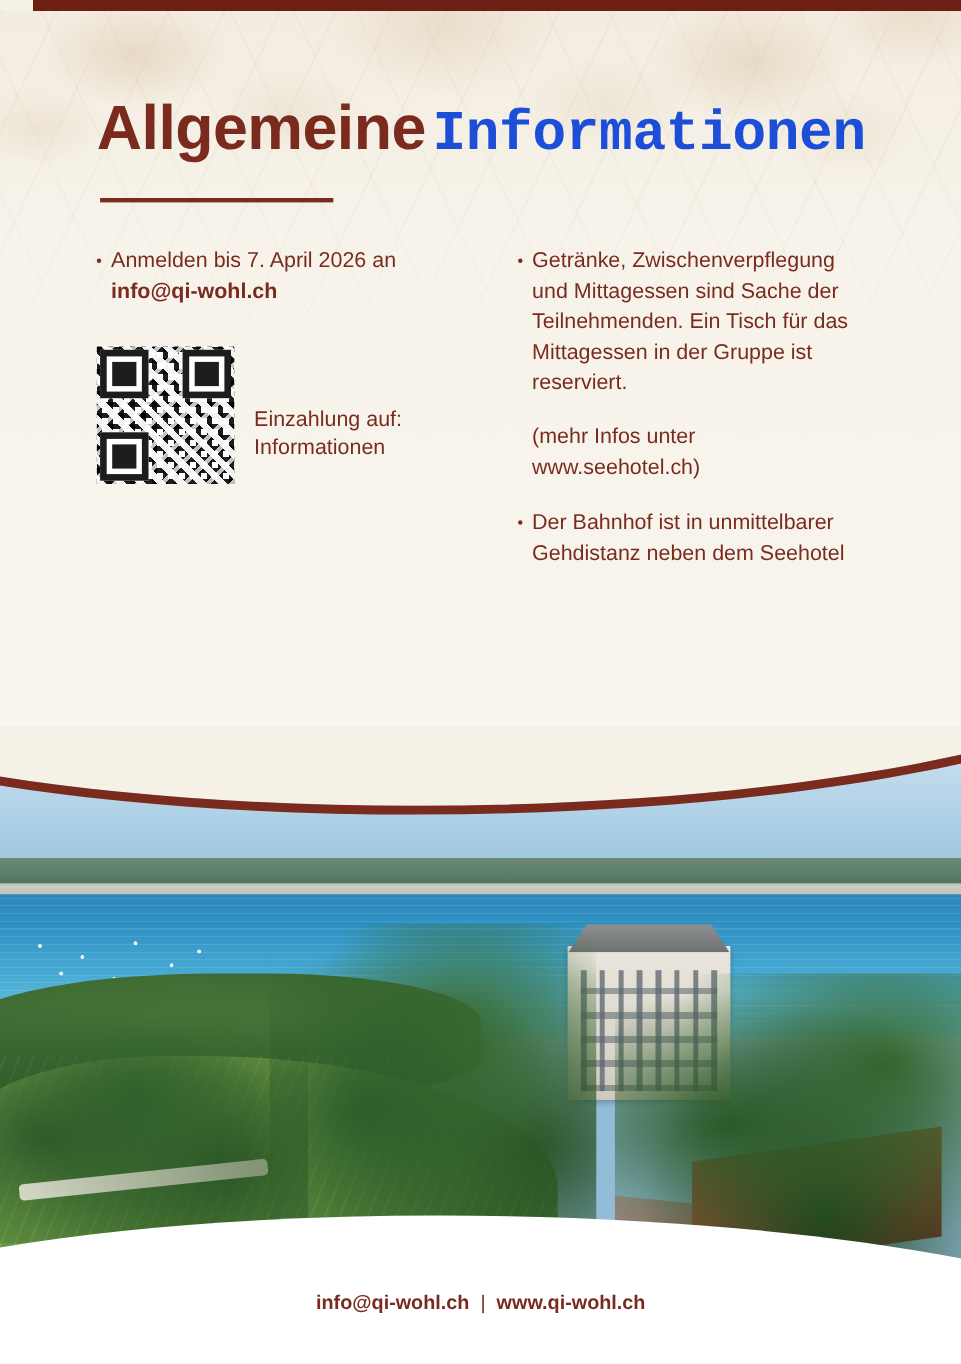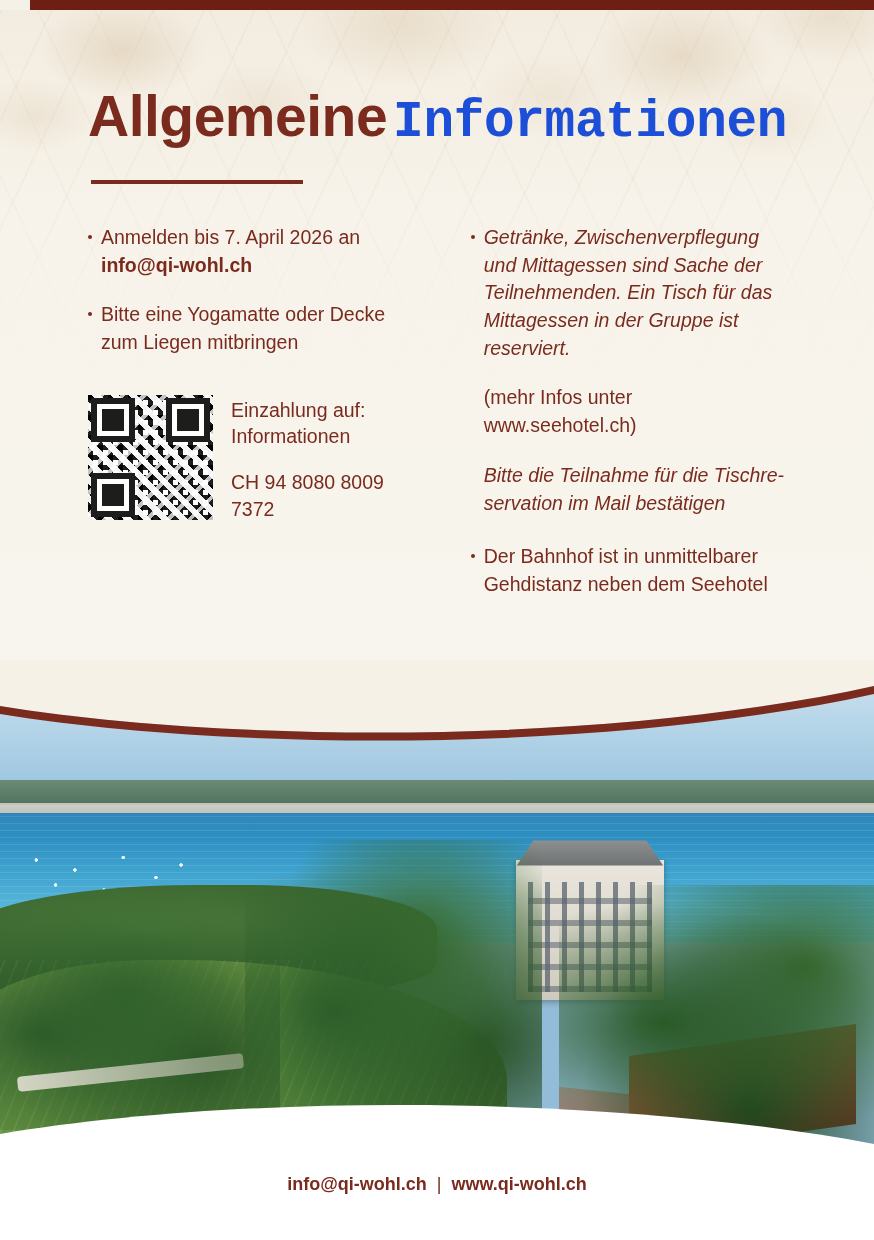--- a/index.html
+++ b/index.html
@@ -140,21 +140,21 @@
     background: #7a2b1e;
   }
   .email-strong {
     font-weight: bold;
     display: block;
   }
 
   
   .pay-block {
     display: flex;
-    align-items: center;
+    align-items: flex-end;
     gap: 18px;
     margin-top: 36px;
   }
   .qr {
     width: 125px;
     height: 125px;
     flex: 0 0 auto;
     background-color: #ffffff;
     background-image:
       repeating-linear-gradient(90deg, #1d1d1b 0 5px, transparent 5px 10px),
@@ -196,21 +196,21 @@
     padding-top: 4px;
   }
   .pay-text .gap { height: 20px; }
 
   .plain-para {
     font-size: 19.5px;
     line-height: 1.42;
     color: #7a2b1e;
     margin: 16px 0 22px 13px;
   }
-  .tight { margin-bottom: 26px; font-style: italic; }
+  .tight { margin-bottom: 26px; }
 
   
   .photo-wrap {
     position: absolute;
     top: 660px;
     left: 0;
     width: 874px;
     height: 500px;
     overflow: hidden;
   }
@@ -402,50 +402,47 @@
   <div class="title-rule"></div>
 
   <div class="columns">
 
     <div class="col-left">
       <ul class="bullets">
         <li>
           <span>Anmelden bis 7. April 2026 an</span>
           <span class="email-strong">info@qi-wohl.ch</span>
         </li>
-        <li>Bitte eine Yogamatte oder Decke zum Liegen mitbringen</li>
       </ul>
 
       <div class="pay-block">
         <div class="qr">
           <span class="qr-finder qr-tl">
               <i></i>
             </span>
           <span class="qr-finder qr-tr">
               <i></i>
             </span>
           <span class="qr-finder qr-bl">
               <i></i>
             </span>
         </div>
         <div class="pay-text">
           <div>Einzahlung auf:</div>
           <div>Informationen</div>
           <div class="gap"></div>
-          <div>CH 94 8080 8009 7372</div>
         </div>
       </div>
     </div>
 
     <div class="col-right">
       <ul class="bullets">
         <li class="tight">Getränke, Zwischenverpflegung und Mittagessen sind Sache der Teilnehmenden. Ein Tisch für das Mittagessen in der Gruppe ist reserviert.</li>
       </ul>
       <p class="plain-para">(mehr Infos unter www.seehotel.ch)</p>
-      <p class="plain-para tight">Bitte die Teilnahme für die Tischre-servation im Mail bestätigen</p>
       <ul class="bullets">
         <li>Der Bahnhof ist in unmittelbarer Gehdistanz neben dem Seehotel</li>
       </ul>
     </div>
 
   </div>
 
   <div class="photo-wrap">
     <div class="photo">
       <div class="sky"></div>

